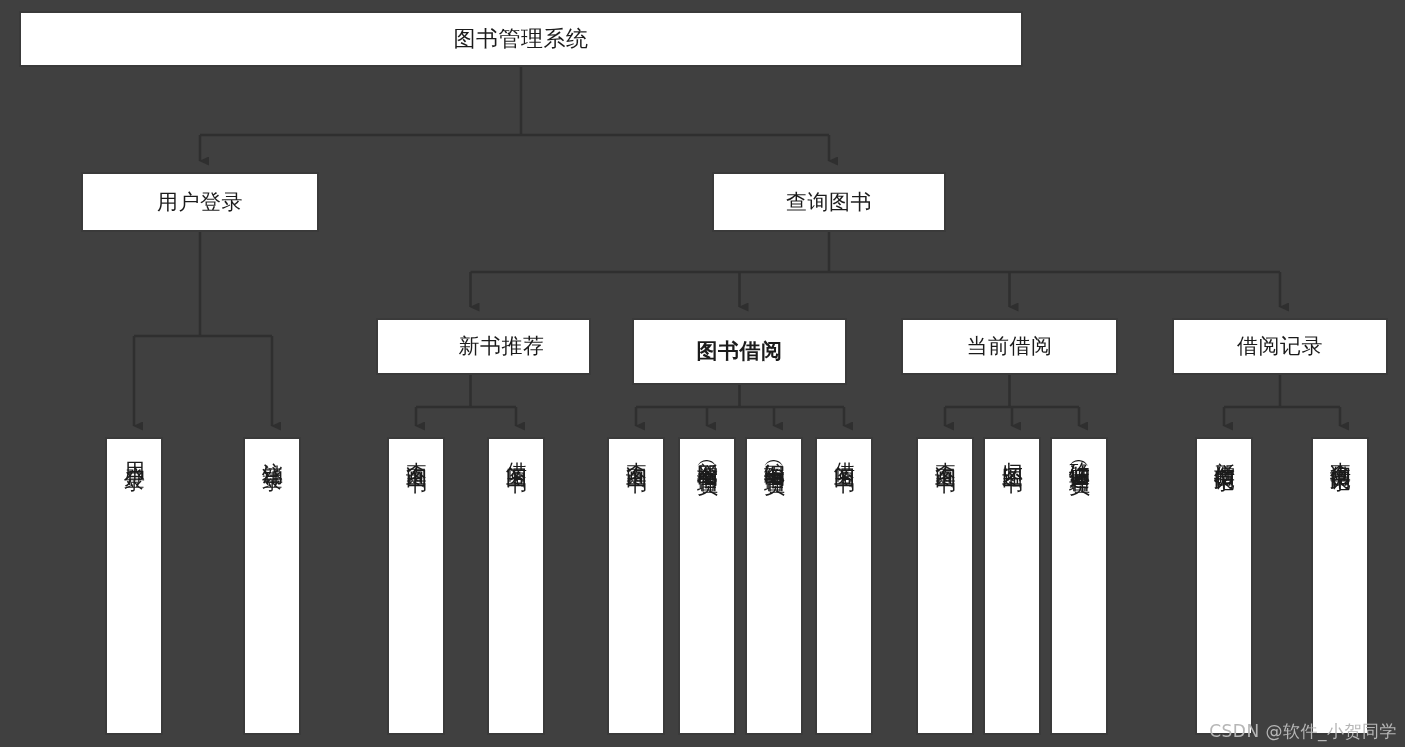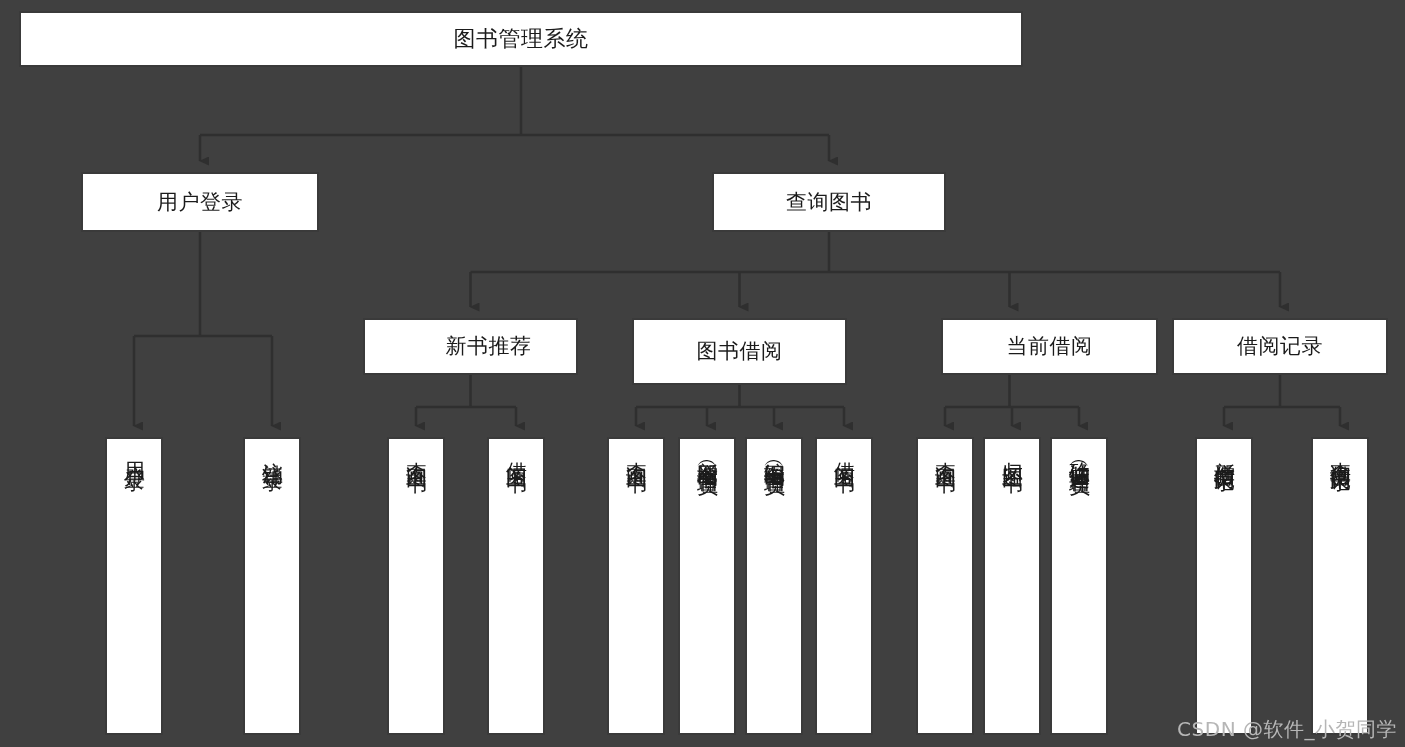--- a/index.html
+++ b/index.html
@@ -67,21 +67,21 @@
     letter-spacing: 3.5px;
     white-space: nowrap;
   }
   .node.vert.tall-text .node-label {
     letter-spacing: 2px;
   }
   #watermark {
     position: absolute;
     right: 8px;
     bottom: 4px;
-    font-size: 20px;
+    font-size: 17px;
     color: #b6b6b6;
     z-index: 5;
     white-space: nowrap;
     letter-spacing: 0.5px;
   }
 </style>
 </head>
 <body>
 
 <div id="diagram-root">
@@ -132,27 +132,27 @@
   <div id="node-group">
       <div class="node horiz root" style="left: 19px; top: 11px; width: 1004px; height: 56px;">
         <span class="node-label">图书管理系统</span>
       </div>
       <div class="node horiz" style="left: 81px; top: 172px; width: 238px; height: 60px;">
         <span class="node-label">用户登录</span>
       </div>
       <div class="node horiz" style="left: 712px; top: 172px; width: 234px; height: 60px;">
         <span class="node-label">查询图书</span>
       </div>
-      <div class="node horiz" style="left: 363px; top: 318px; width: 215px; height: 57px; padding-left: 36px;">
+      <div class="node horiz" style="left: 376px; top: 318px; width: 215px; height: 57px; padding-left: 36px;">
         <span class="node-label">新书推荐</span>
       </div>
-      <div class="node horiz" style="left: 632px; top: 318px; width: 215px; height: 67px;">
+      <div class="node horiz" style="left: 632px; top: 318px; width: 215px; height: 67px; font-weight: bold;">
         <span class="node-label">图书借阅</span>
       </div>
-      <div class="node horiz" style="left: 901px; top: 318px; width: 217px; height: 57px; margin-left: 40px;">
+      <div class="node horiz" style="left: 901px; top: 318px; width: 217px; height: 57px;">
         <span class="node-label">当前借阅</span>
       </div>
       <div class="node horiz" style="left: 1172px; top: 318px; width: 216px; height: 57px;">
         <span class="node-label">借阅记录</span>
       </div>
       <div class="node vert" style="left: 105px; top: 437px; width: 58px; height: 298px;">
         <span class="node-label">用户登录</span>
       </div>
       <div class="node vert" style="left: 243px; top: 437px; width: 58px; height: 298px;">
         <span class="node-label">注销登录</span>

